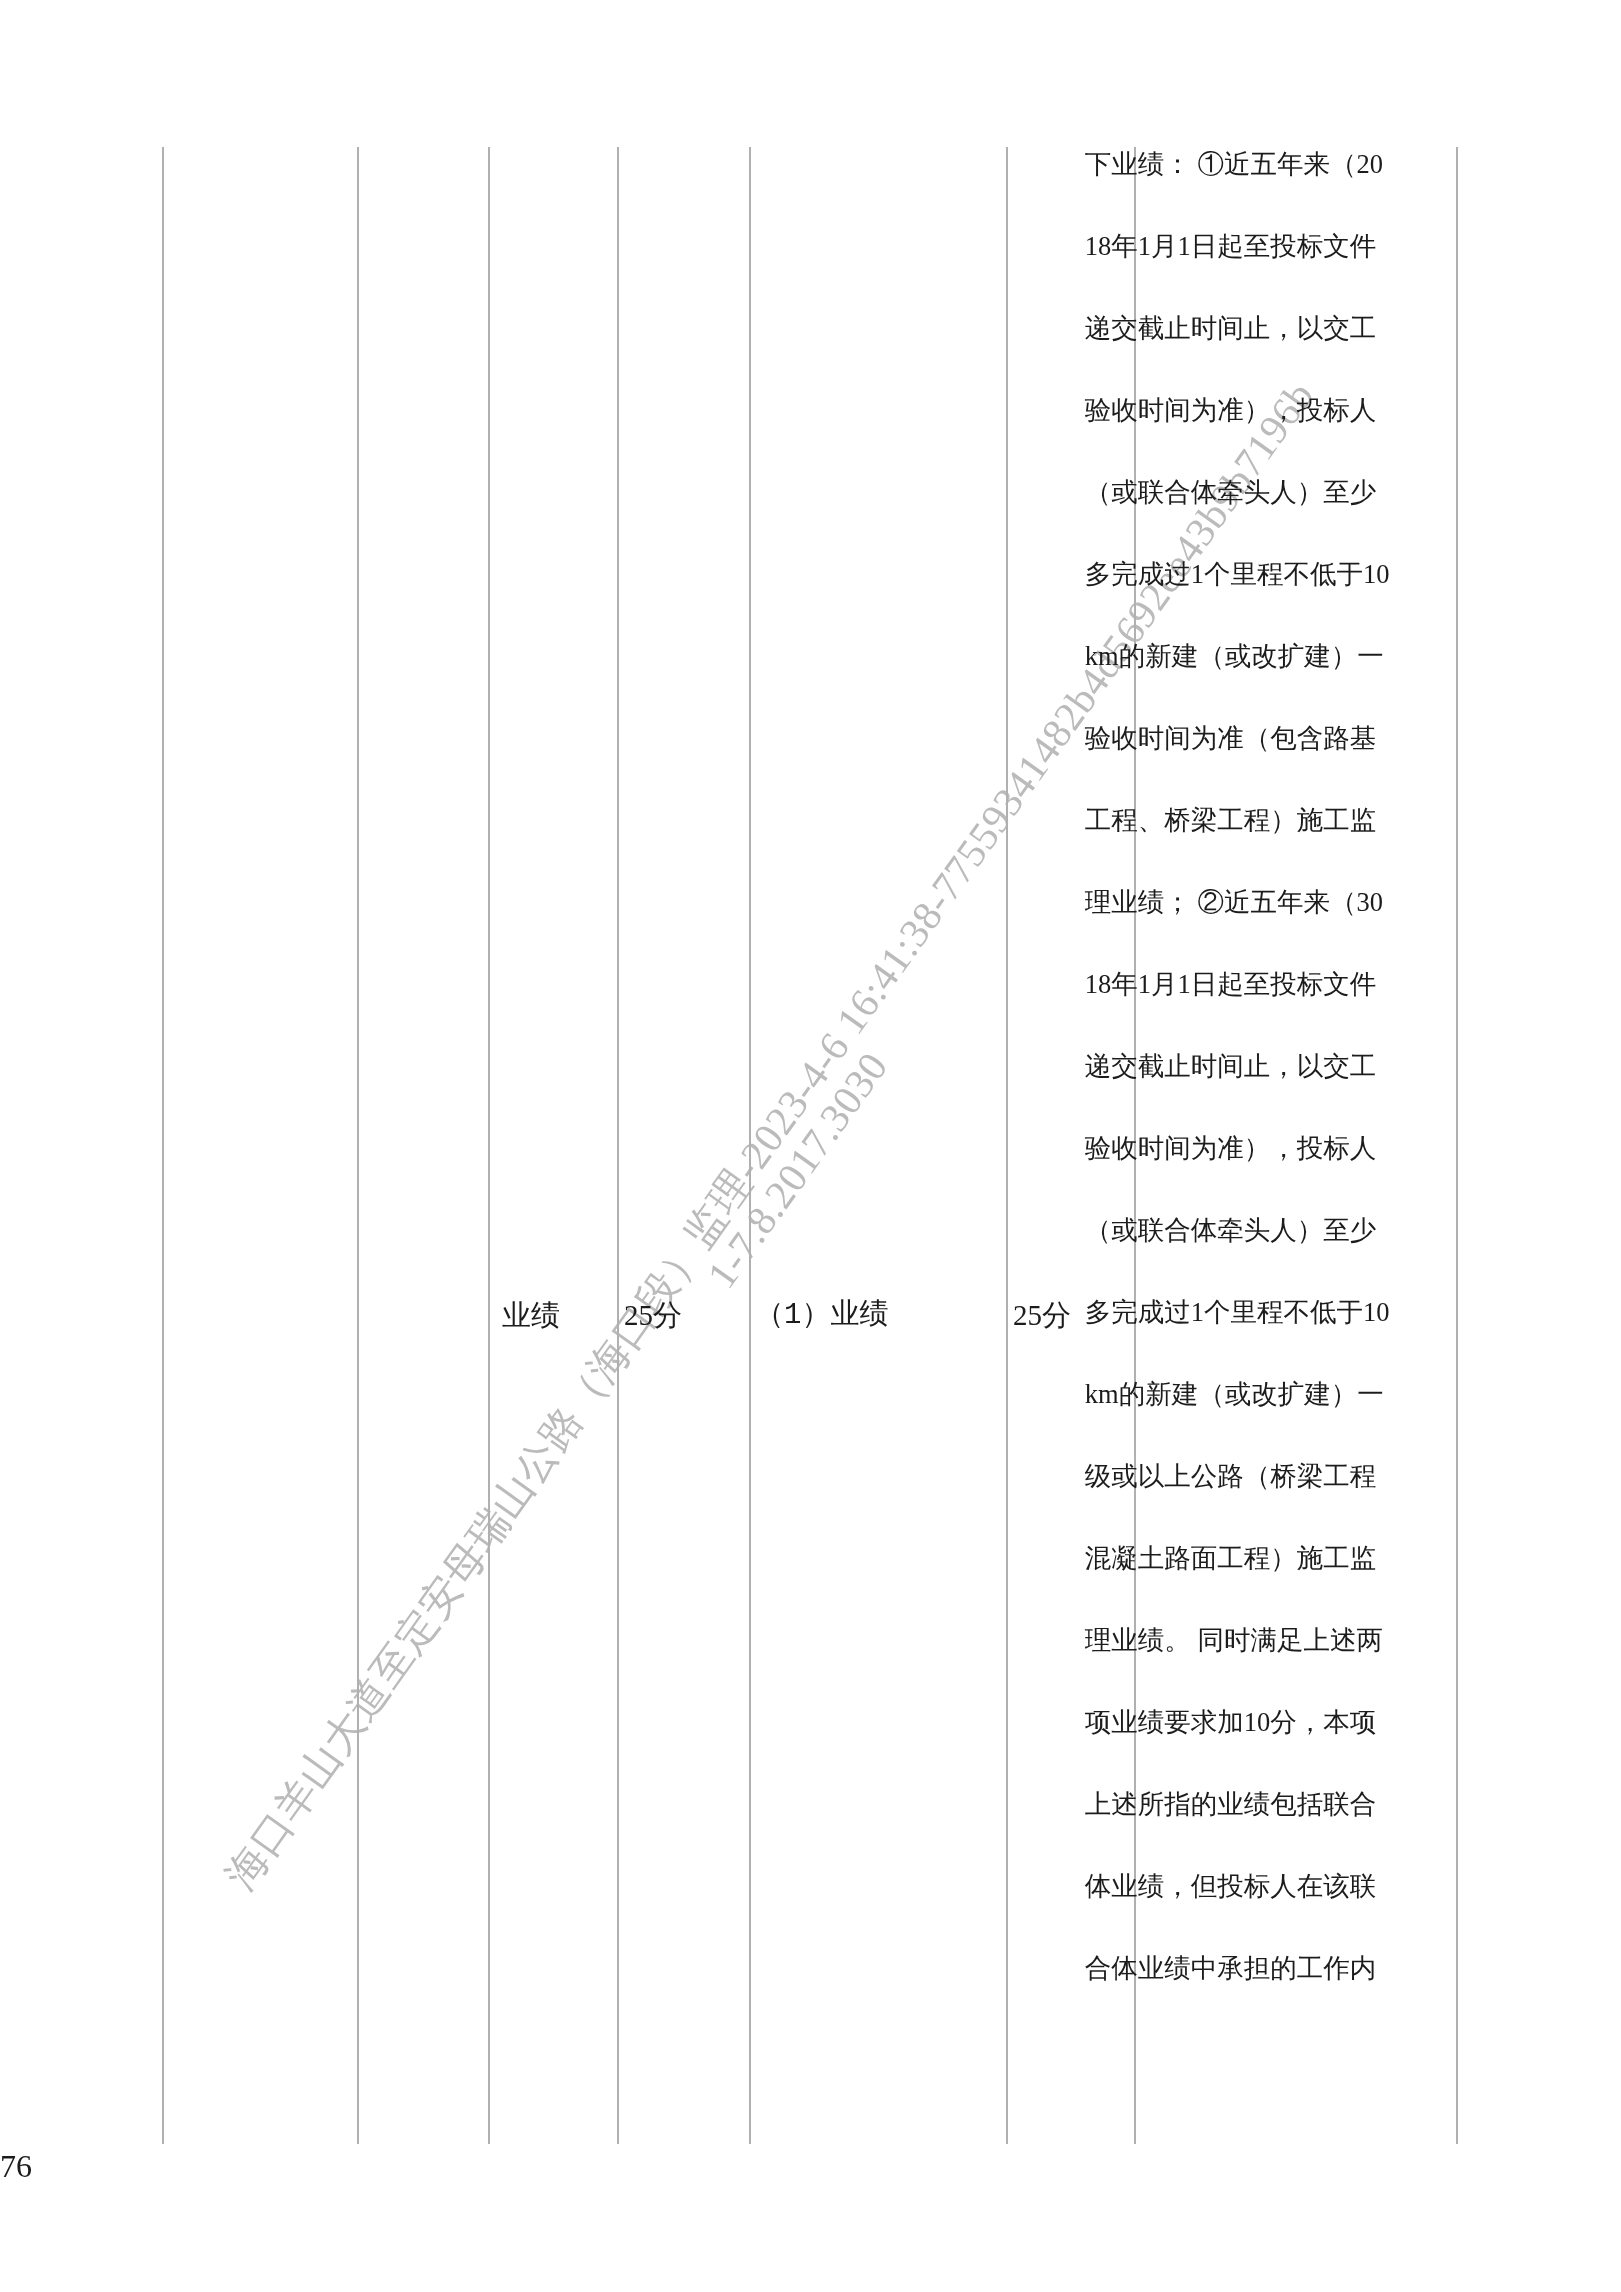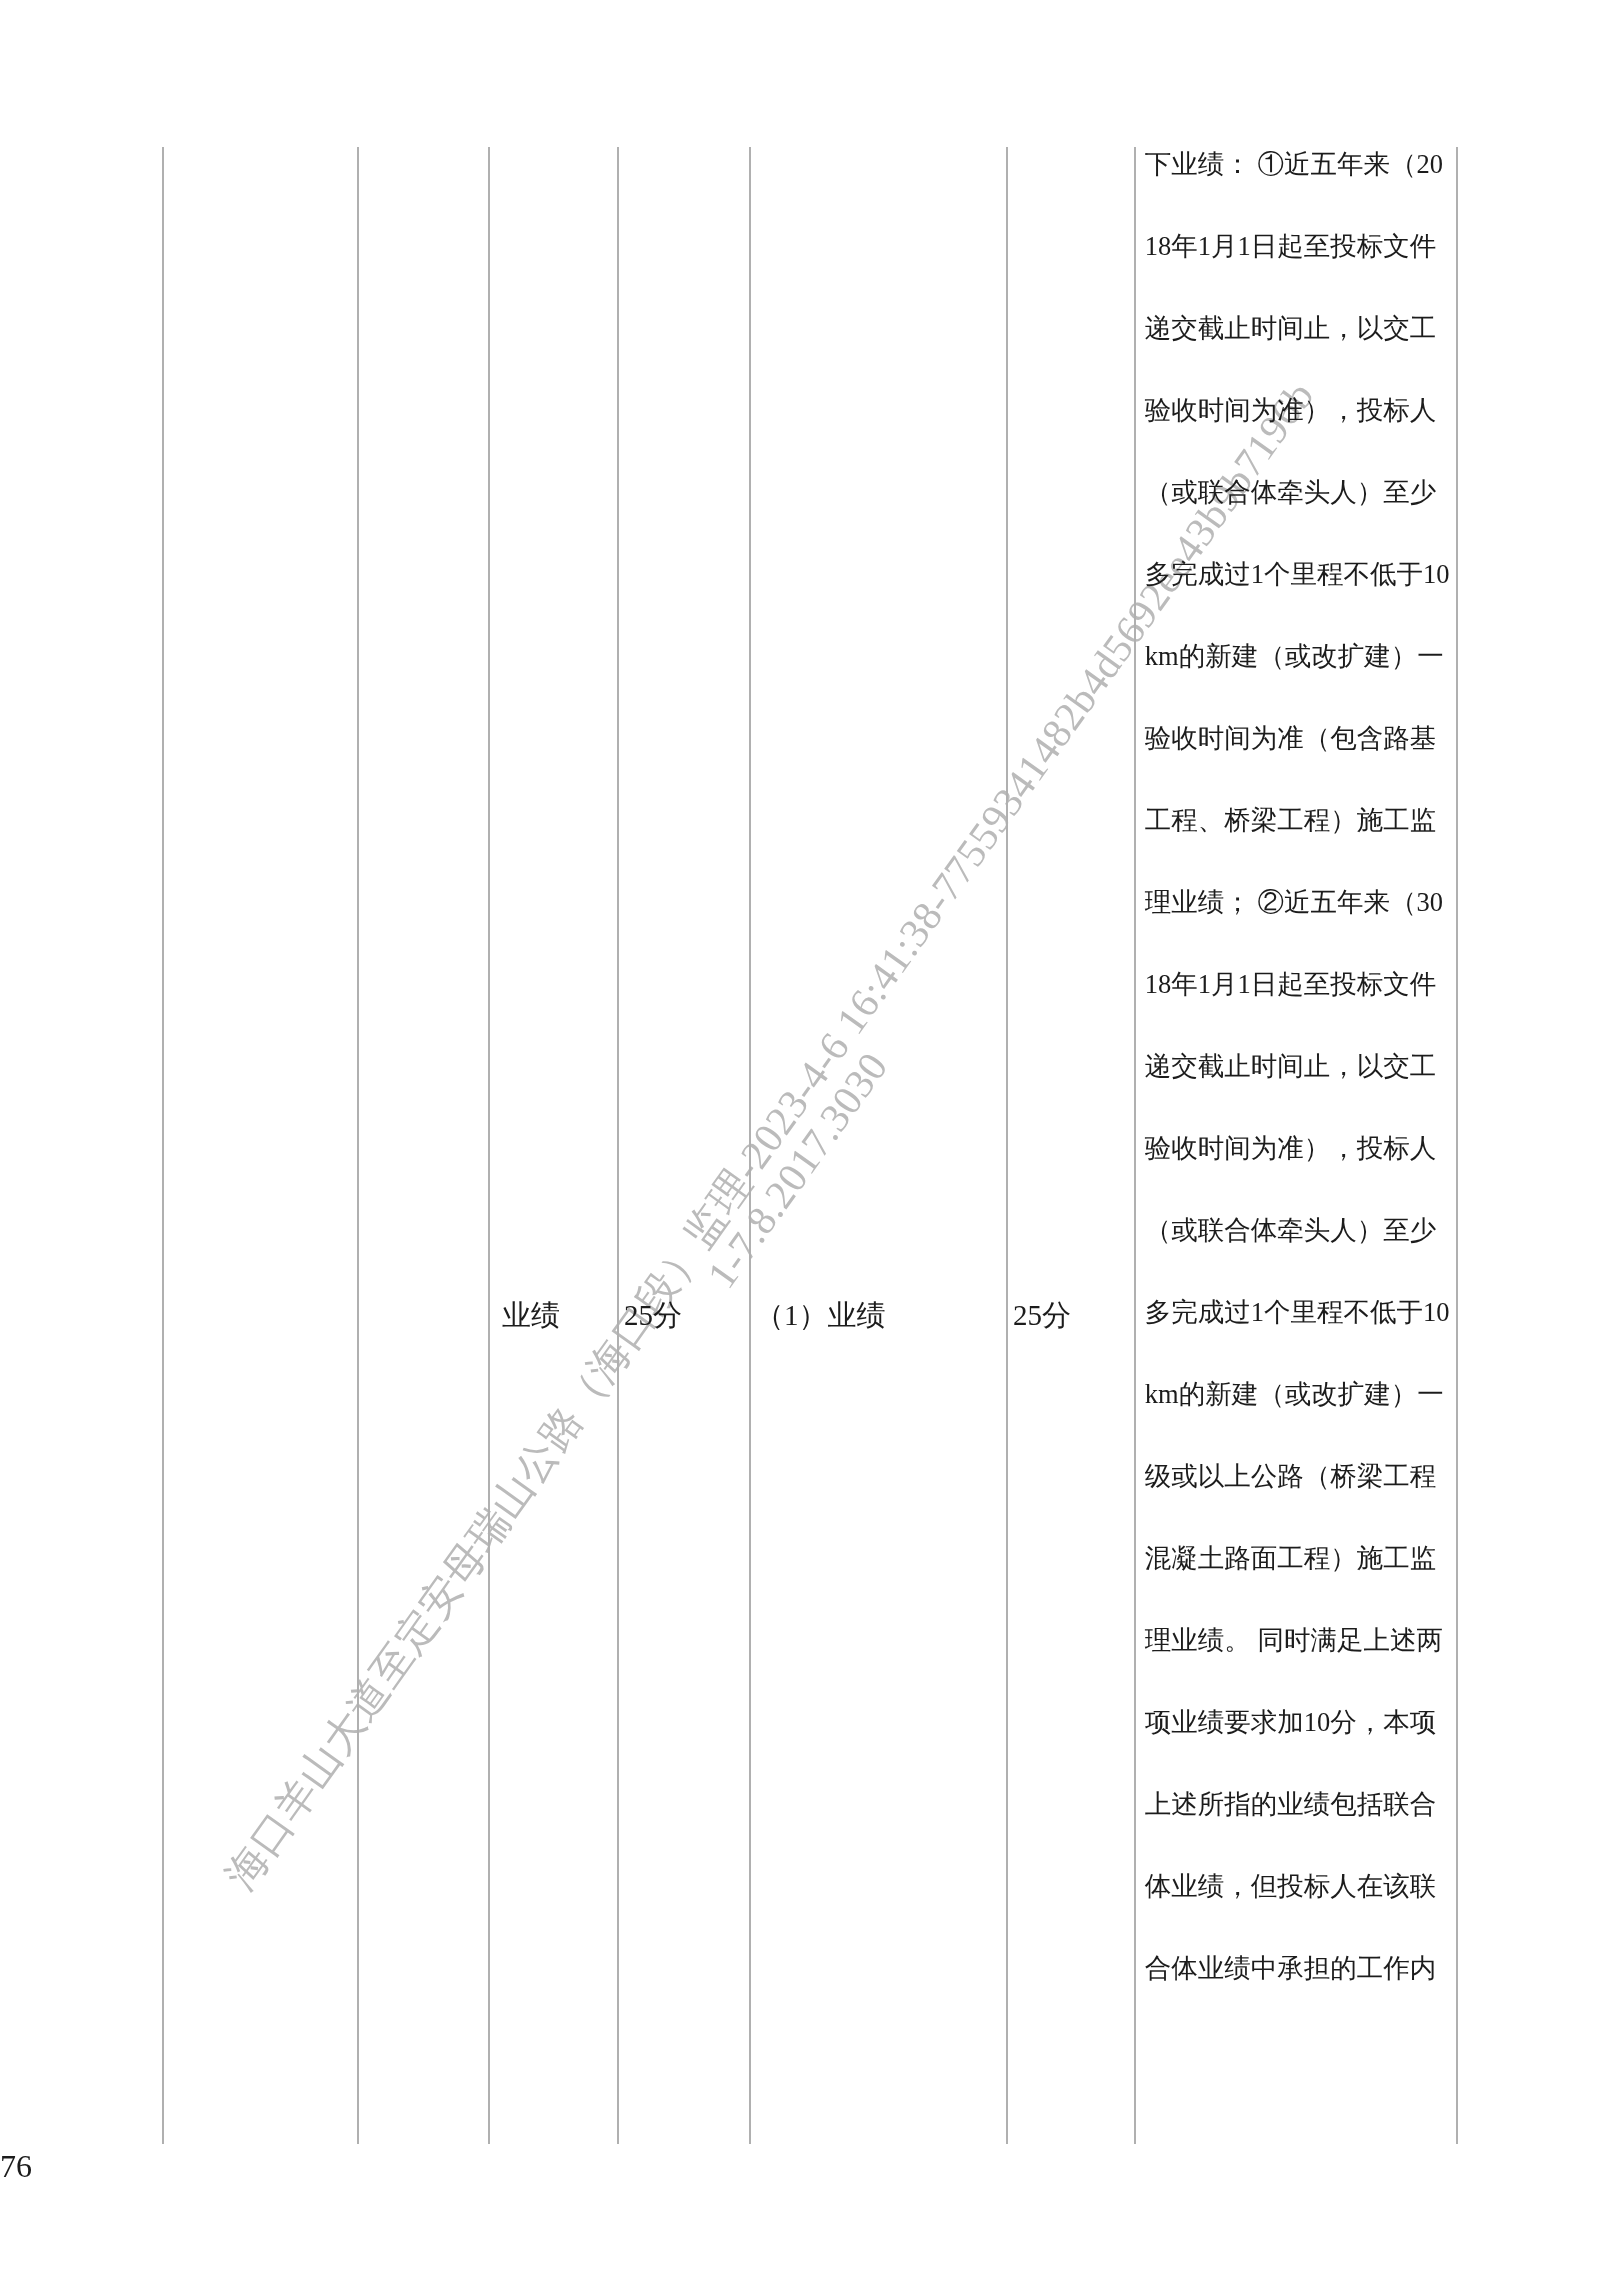--- a/index.html
+++ b/index.html
@@ -45,27 +45,27 @@
     position:absolute;
     top:1298px;
     height:35px;
     line-height:35px;
     font-size:29px;
     white-space:nowrap;
     z-index:3;
   }
   .cell-category{left:496px;margin-left:6px;}
   .cell-category-score{left:624px;}
-  .cell-sub-item{left:755px;}
+  .cell-sub-item{left:755px;font-family:Liberation Mono, monospace;}
   .cell-sub-item-score{left:1013px;}
 
   
   .criteria{
     position:absolute;
-    left:1134px;
+    left:1074px;
     top:123px;
     width:272px;
     box-sizing:border-box;
     padding:0 6.9px 0 10.8px;
     z-index:3;
   }
   .tline{
     height:82px;
     line-height:82px;
     font-size:26.5px;

